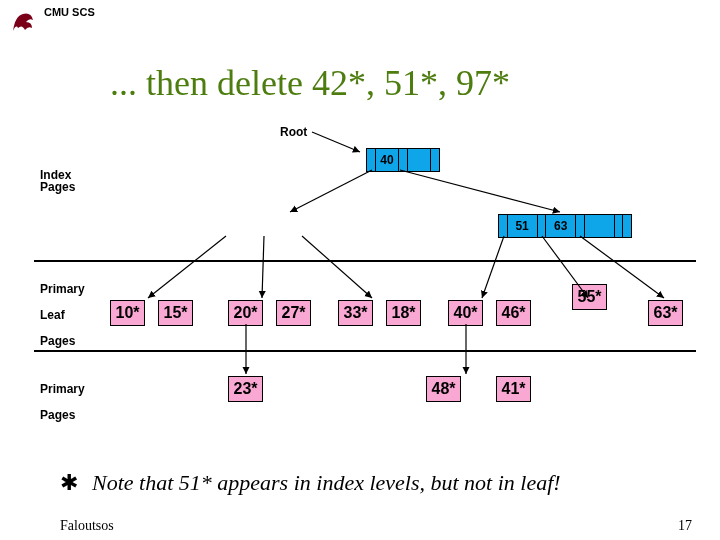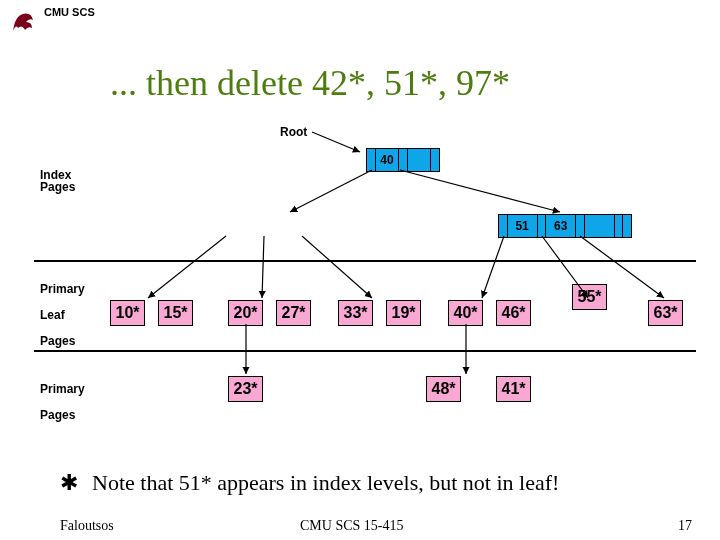--- a/index.html
+++ b/index.html
@@ -7,21 +7,21 @@
 .logo{position:absolute;left:8px;top:6px}
 .logo svg{display:block}
 .cmu{position:absolute;left:44px;top:6px;font-family:Arial,Helvetica,sans-serif;font-size:11px;font-weight:bold}
 .title{position:absolute;left:110px;top:62px;font-size:36px;color:#4d7c0f}
 .label{position:absolute;font-family:Arial,Helvetica,sans-serif;font-size:12px;font-weight:bold}
 .node{position:absolute;border:1.5px solid #000;background:#0ea5e9;display:flex;align-items:center;height:22px}
 .slot{border-right:1px solid #000;height:100%;display:flex;align-items:center;justify-content:center;font-family:Arial,Helvetica,sans-serif;font-size:12px;font-weight:bold}
 .slot:last-child{border-right:none}
 .leaf{position:absolute;border:1.5px solid #000;background:#f9a8d4;width:33px;height:24px;display:flex;align-items:center;justify-content:center;font-family:Arial,Helvetica,sans-serif;font-size:16px;font-weight:bold}
 .sep{position:absolute;left:34px;right:24px;height:2px;background:#000}
-.note{position:absolute;left:60px;top:470px;font-size:22px}
+.note{position:absolute;left:60px;top:470px;font-style:italic;font-size:22px}
 .star{position:absolute;left:60px;top:470px;font-size:22px}
 .footer{position:absolute;bottom:6px;font-size:14px}
 svg.arrows{position:absolute;left:0;top:0;width:720px;height:540px;pointer-events:none}
 </style>
 </head>
 <body>
 
 <div class="slide">
 
 <div class="logo">
@@ -63,21 +63,21 @@
 </div>
 
 <div class="sep" style="top:260px"></div>
 <div class="sep" style="top:350px"></div>
 
 <div class="leaf" style="left:110px;top:300px">10*</div>
 <div class="leaf" style="left:158px;top:300px">15*</div>
 <div class="leaf" style="left:228px;top:300px">20*</div>
 <div class="leaf" style="left:276px;top:300px">27*</div>
 <div class="leaf" style="left:338px;top:300px">33*</div>
-<div class="leaf" style="left:386px;top:300px">19*</div>
+<div class="leaf" style="left:386px;top:300px">18*</div>
 <div class="leaf" style="left:448px;top:300px">40*</div>
 <div class="leaf" style="left:496px;top:300px">46*</div>
 <div class="leaf" style="left:572px;top:284px">55*</div>
 <div class="leaf" style="left:648px;top:300px">63*</div>
 
 <div class="leaf" style="left:228px;top:376px">23*</div>
 <div class="leaf" style="left:426px;top:376px">48*</div>
 <div class="leaf" style="left:496px;top:376px">41*</div>
 
 <svg class="arrows">
@@ -103,16 +103,15 @@
 
 <line x1="246" y1="324" x2="246" y2="374" stroke="#000" stroke-width="1.2" marker-end="url(#ah)"></line>
 
 <line x1="466" y1="324" x2="466" y2="374" stroke="#000" stroke-width="1.2" marker-end="url(#ah)"></line>
 </svg>
 
 <div class="star">✱</div>
 <div class="note" style="left:92px">Note that 51* appears in index levels, but  not in leaf!</div>
 
 <div class="footer" style="left:60px">Faloutsos</div>
-<div class="footer" style="left:300px">CMU SCS 15-415</div>
 <div class="footer" style="right:28px">17</div>
 
 </div>
 
 </body></html>

